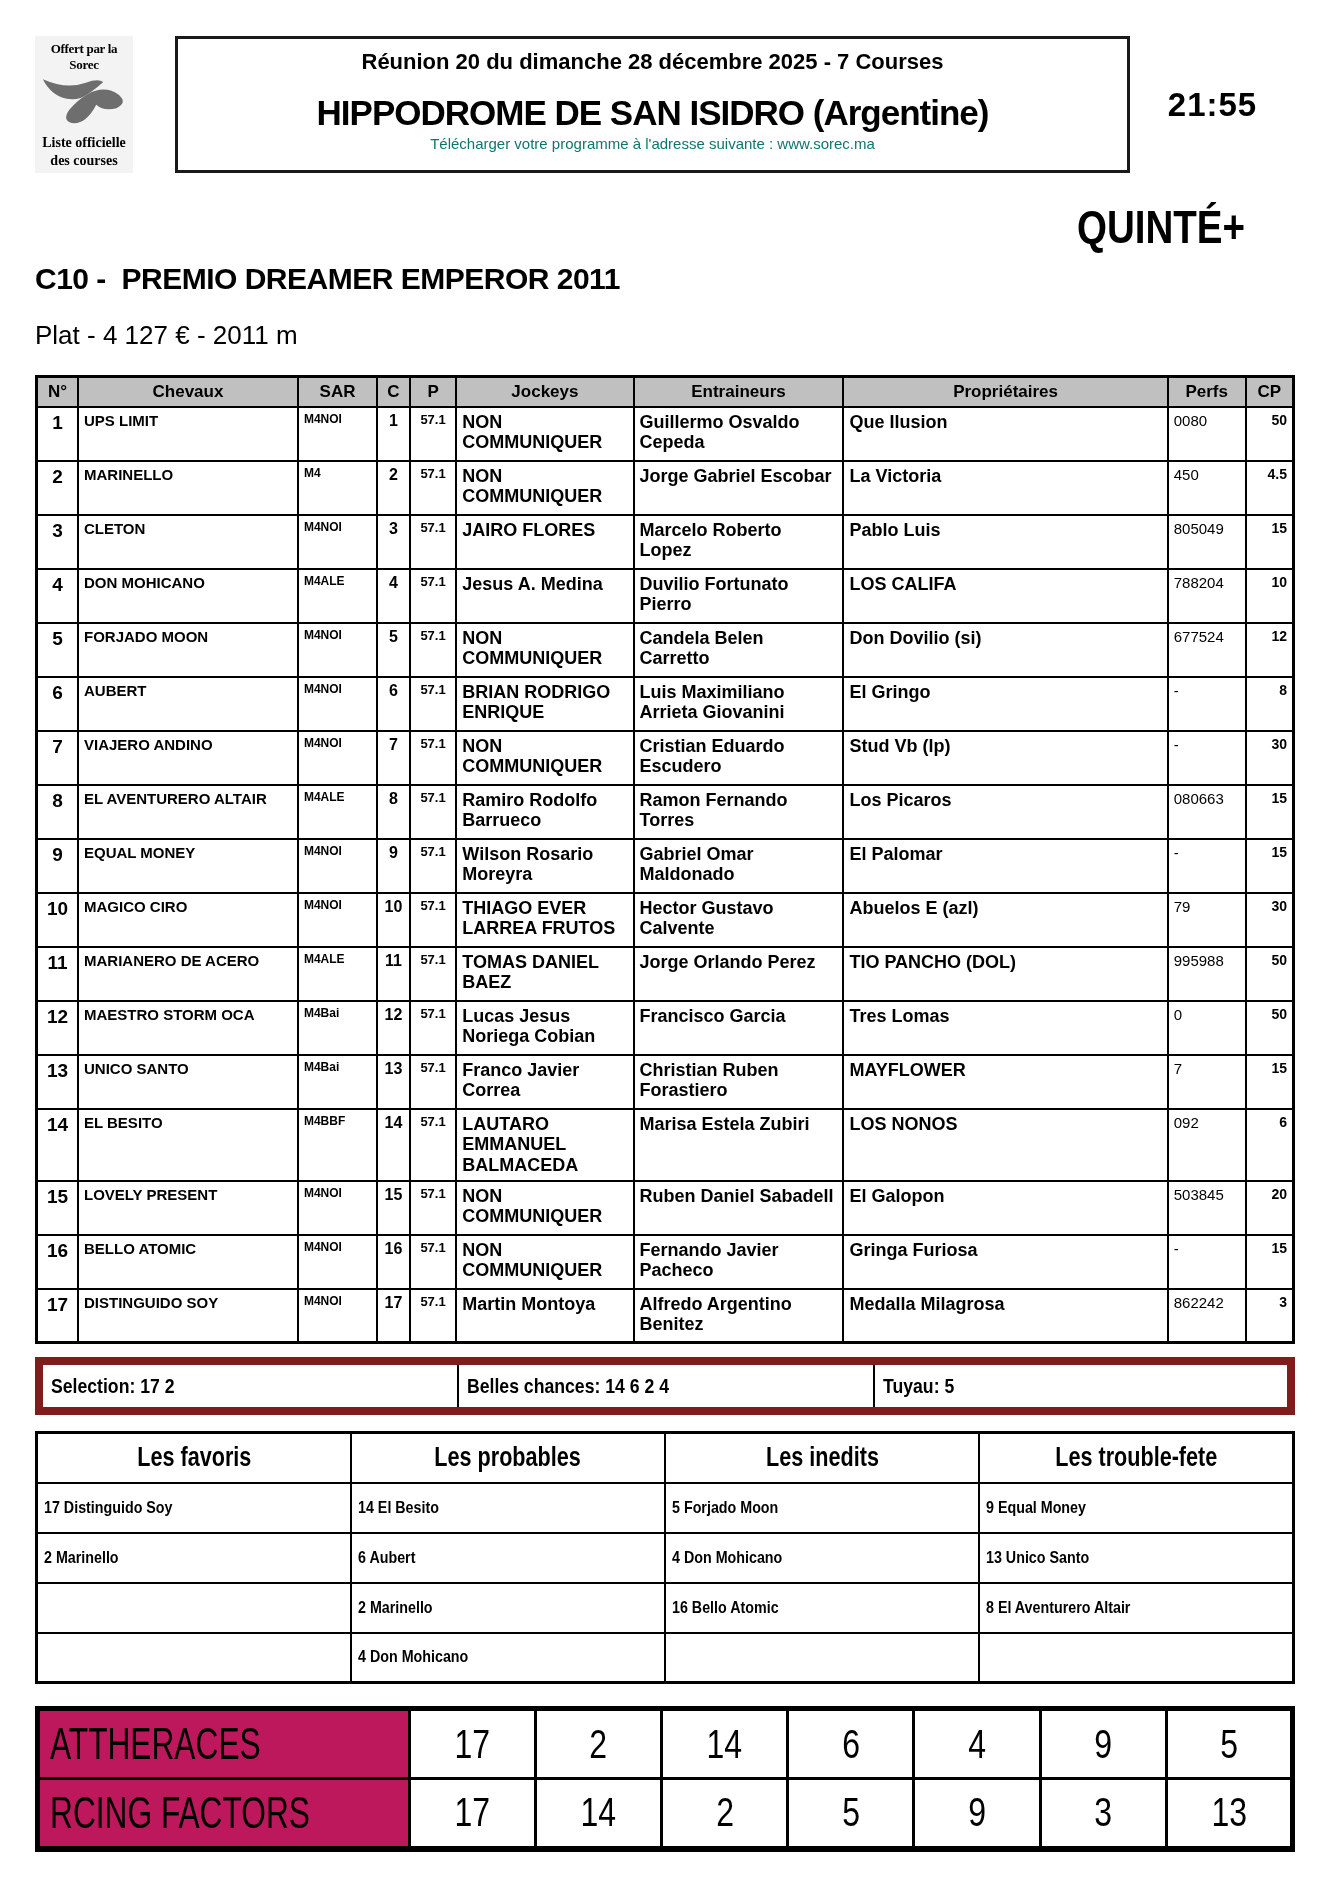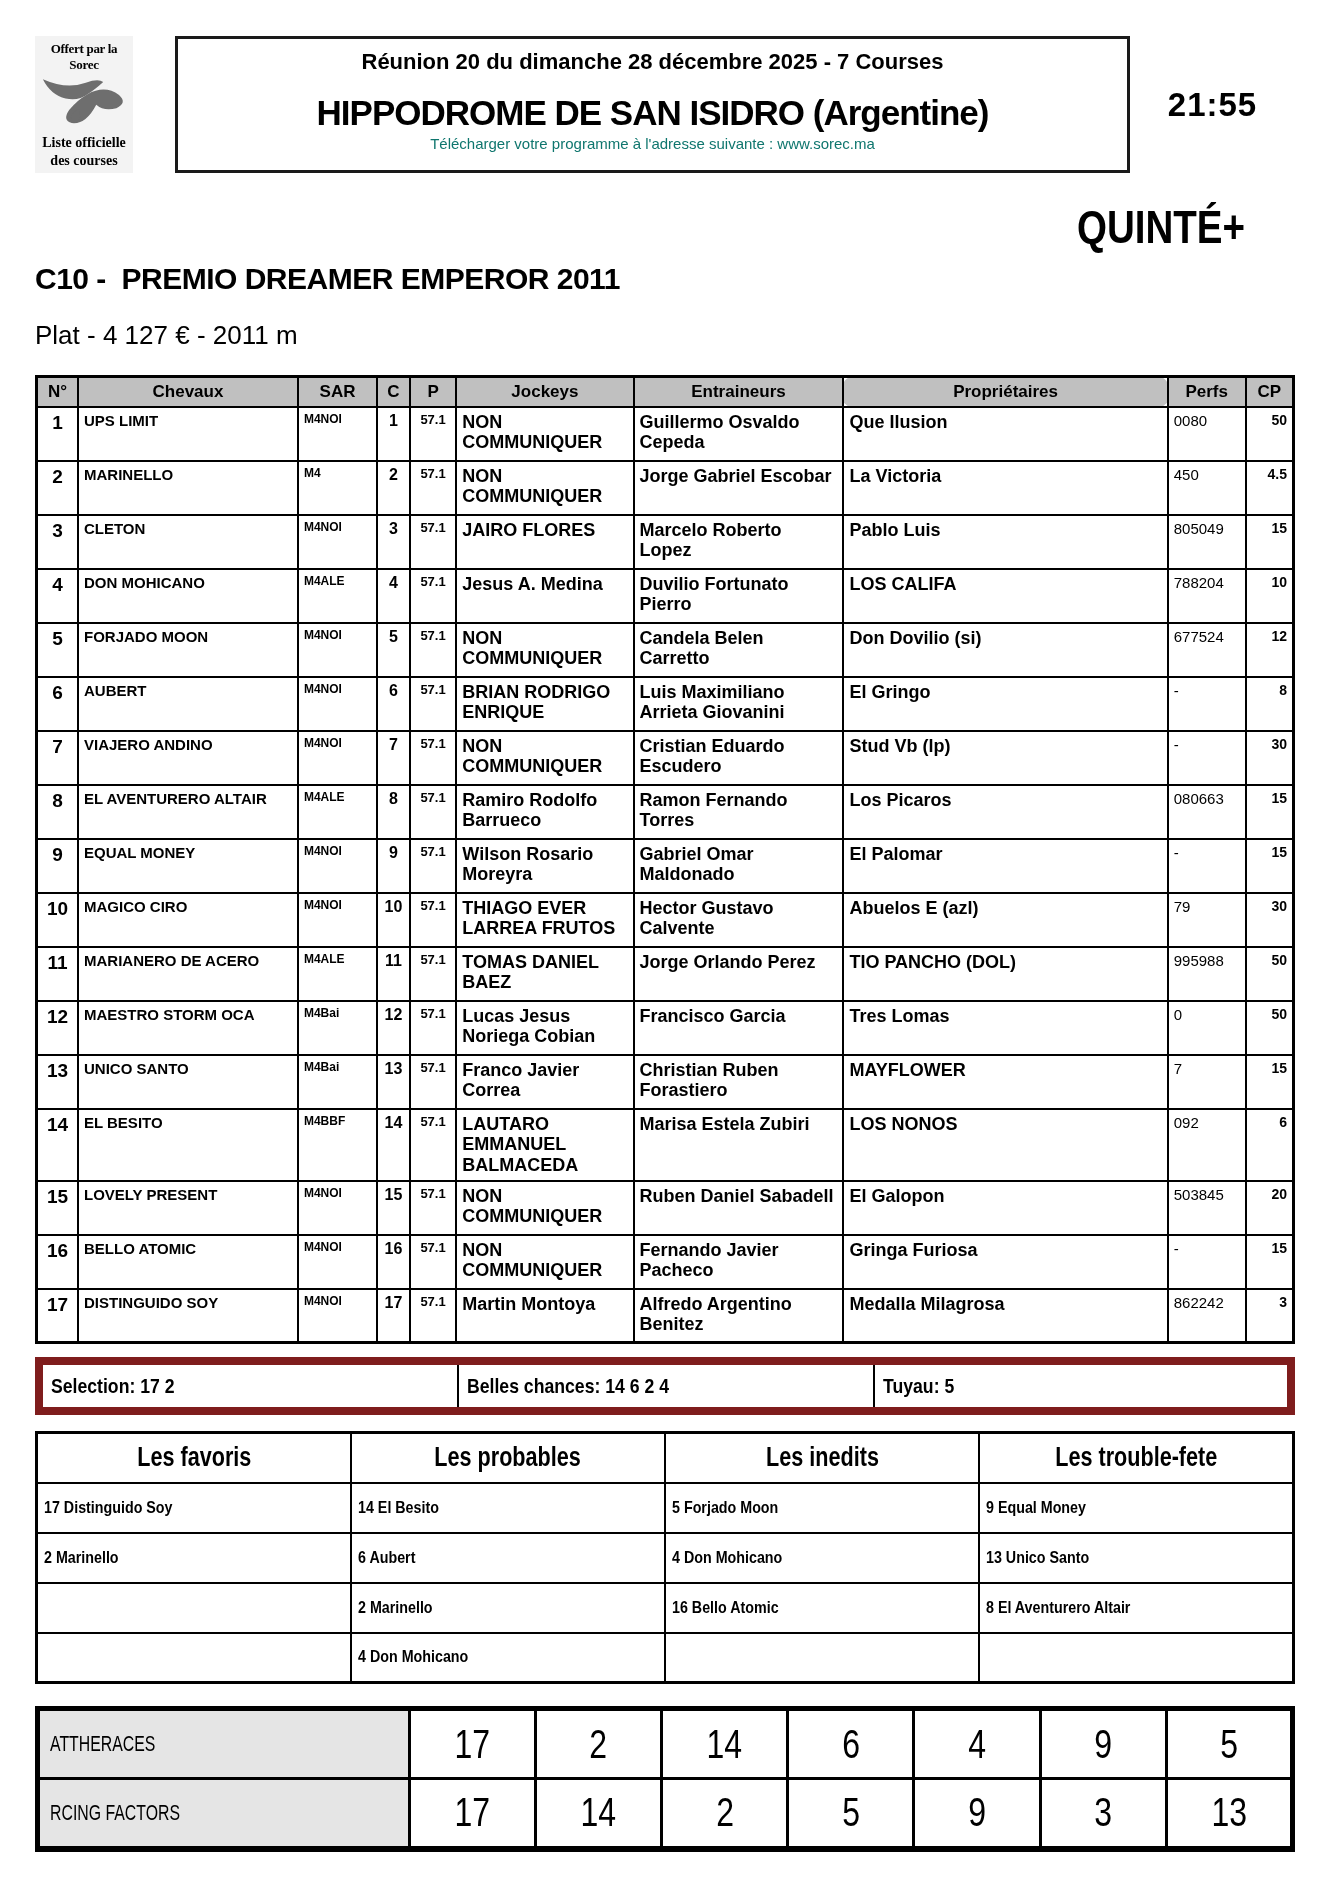--- a/index.html
+++ b/index.html
@@ -41,41 +41,41 @@
   .main th { background: #c0c0c0; font-size: 17px; font-weight: bold; height: 30px;
              vertical-align: middle; text-align: center; padding: 2px; }
   .main td { height: 54px; }
   .col-n      { width: 3.3%;  font-size: 19px; font-weight: bold; text-align: center; }
   .col-horse  { width: 17.5%; font-size: 15px; font-weight: bold; padding-top: 7px; line-height: 1.2; }
   .col-sar    { width: 6.3%;  font-size: 12px; font-weight: bold; padding-top: 8px; }
   .col-c      { width: 2.6%;  font-size: 16px; font-weight: bold; text-align: center; padding-left: 1px; padding-right: 1px; }
   .col-p      { width: 3.7%;  font-size: 13px; font-weight: bold; text-align: center; padding-left: 1px; padding-right: 1px; padding-top: 7px; }
   .col-jockey { width: 14.1%; font-size: 18px; font-weight: bold; line-height: 1.15; }
   .col-trainer{ width: 16.7%; font-size: 18px; font-weight: bold; line-height: 1.15; }
-  .col-owner  { width: 25.8%; font-size: 18px; font-weight: bold; line-height: 1.15; border-radius: 9px; }
+  .col-owner  { width: 25.8%; font-size: 18px; font-weight: bold; line-height: 1.15; }
   .col-perfs  { width: 6.2%;  font-size: 15px; padding-top: 6px; }
   .col-cp     { width: 3.8%;  font-size: 14px; font-weight: bold; text-align: right; padding-right: 7px; }
 
   
   .sel { margin-top: 13px; border: 8px solid #7f1d1d; }
   .sel td { border: 2px solid #000; height: 50px; padding: 0 8px; font-weight: bold; font-size: 21px; vertical-align: middle; }
   .sel td:nth-child(1) { width: 33.5%; }
   .sel td:nth-child(2) { width: 33.2%; }
   .sel td:nth-child(3) { width: 33.3%; }
 
   
   .picks { margin-top: 16px; border: 3px solid #000; }
   .picks th { border: 2px solid #000; height: 50px; font-size: 27px; font-weight: bold; text-align: center; vertical-align: middle; }
   .picks td { border: 2px solid #000; height: 50px; font-size: 17px; font-weight: bold;
               padding: 0 6px; vertical-align: middle; }
 
   
   .prono { margin-top: 22px; border: 5px solid #000; border-bottom-width: 6px; }
   .prono td { border: 3px solid #000; height: 70px; vertical-align: middle; }
-  .prono .plabel { width: 29.6%; background: #e5e5e5; padding: 0 10px; font-size: 22px; font-weight: 400; }
+  .prono .plabel { width: 29.6%; background: #be185d; padding: 0 10px; font-size: 44px; font-weight: 400; }
   .prono .plabel .cx-l { transform: scaleX(.72); }
   .prono .pval { width: 10.05%; text-align: center; font-size: 40px; font-weight: 400; }
 </style>
 </head>
 <body>
 
 <div class="page">
 
   <div class="top-row">
     <div class="logo">

